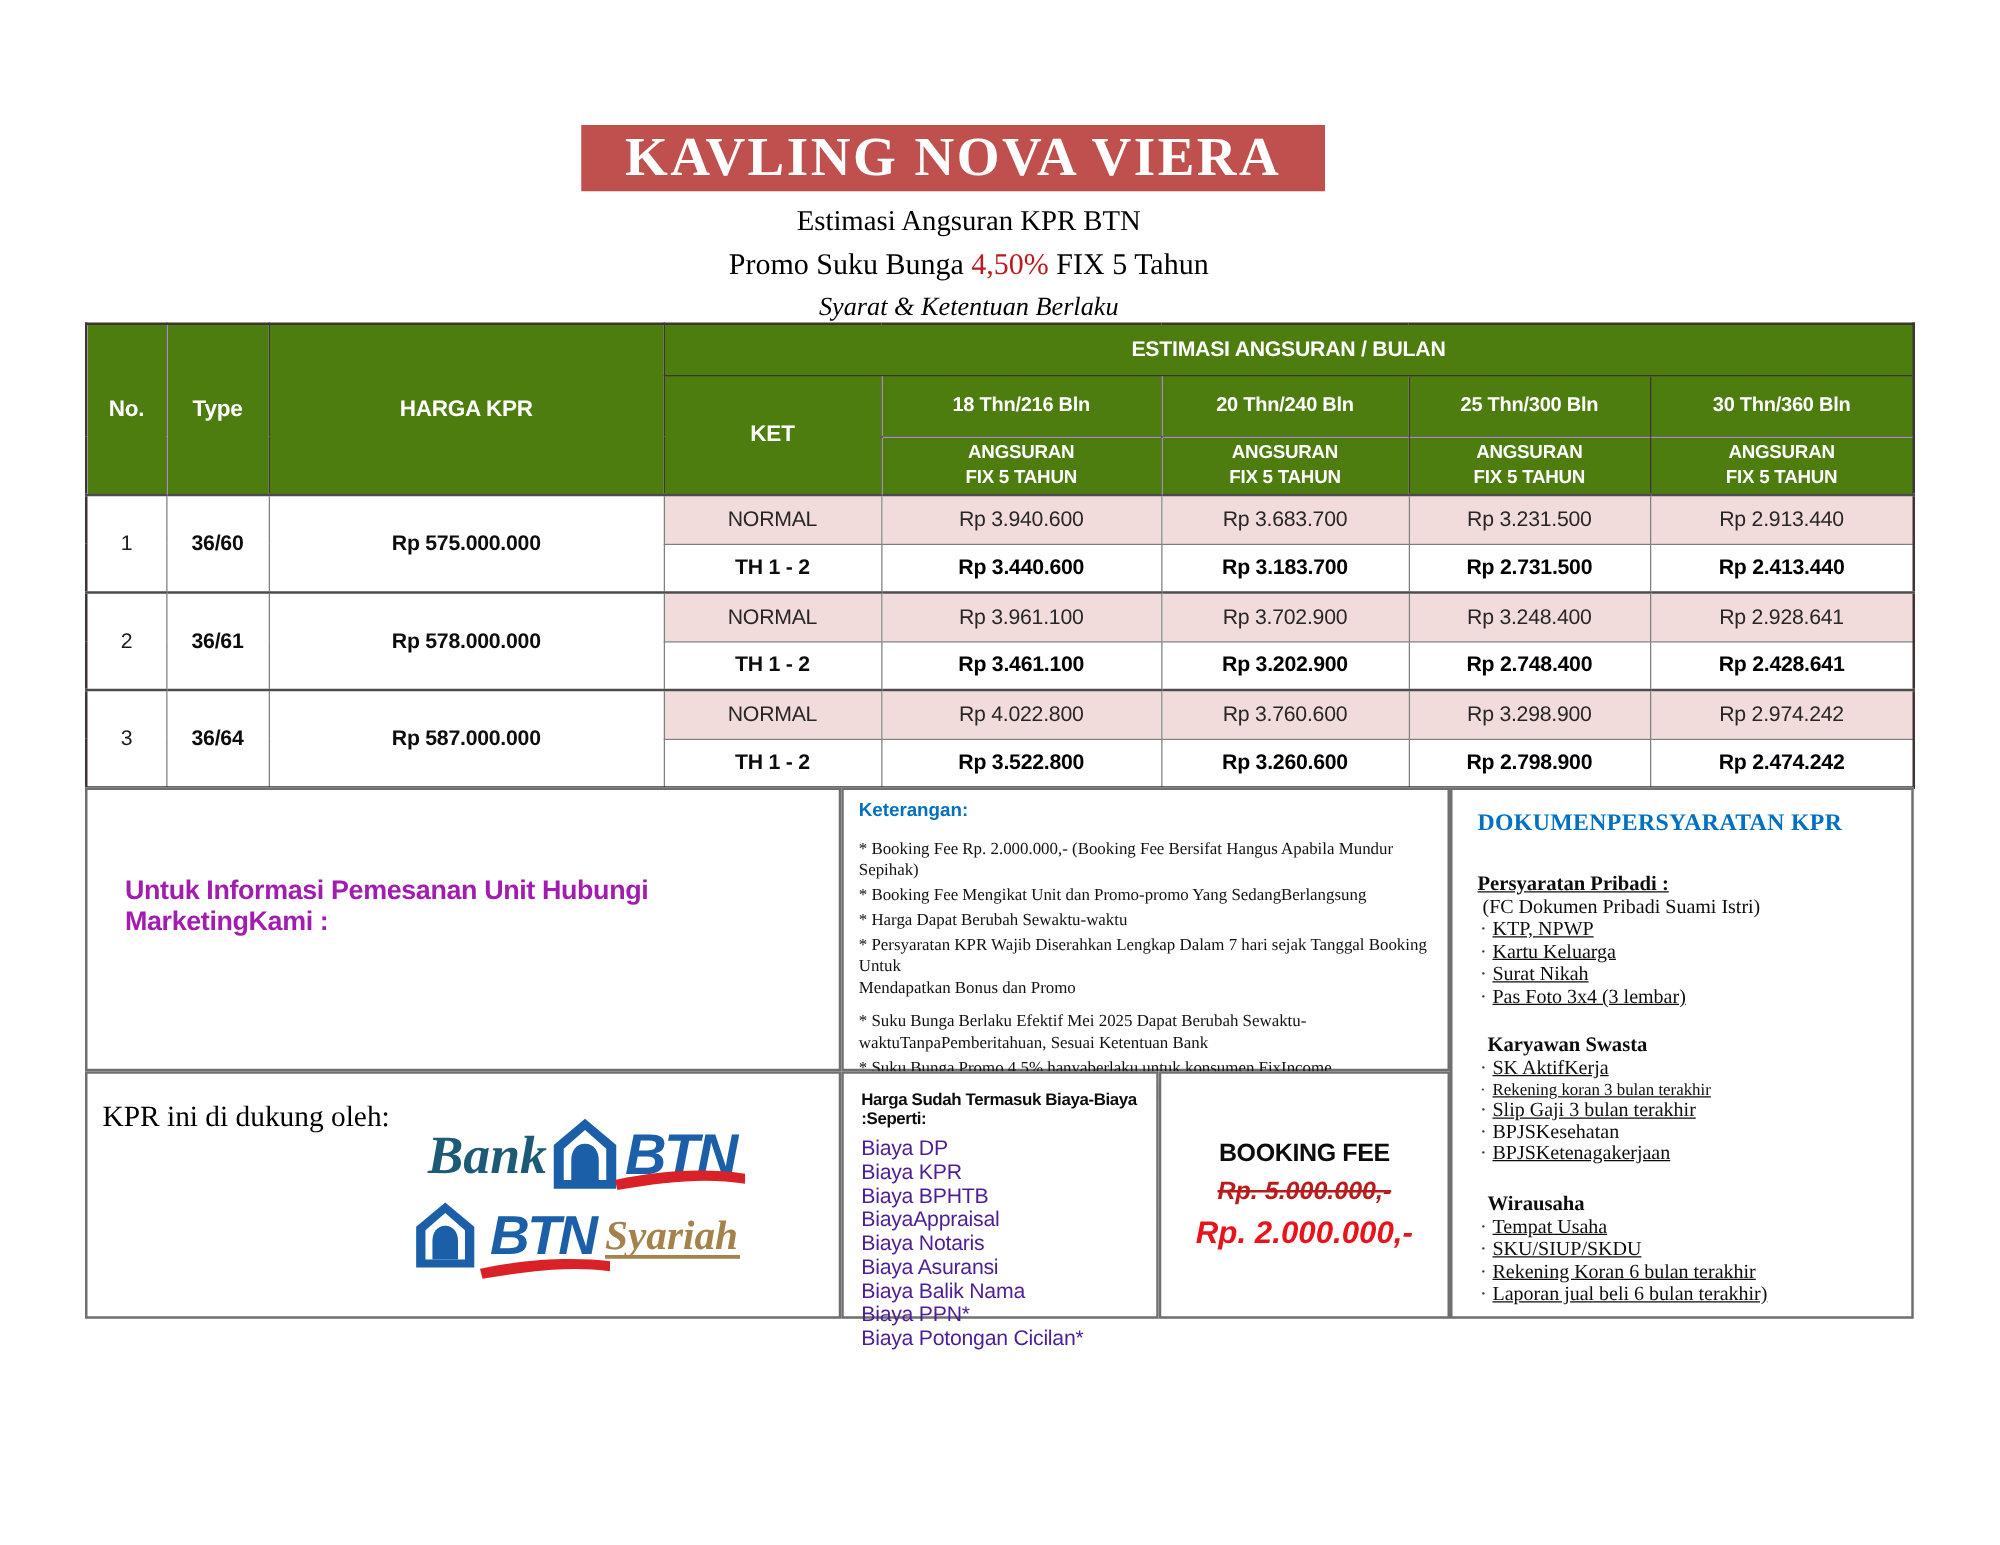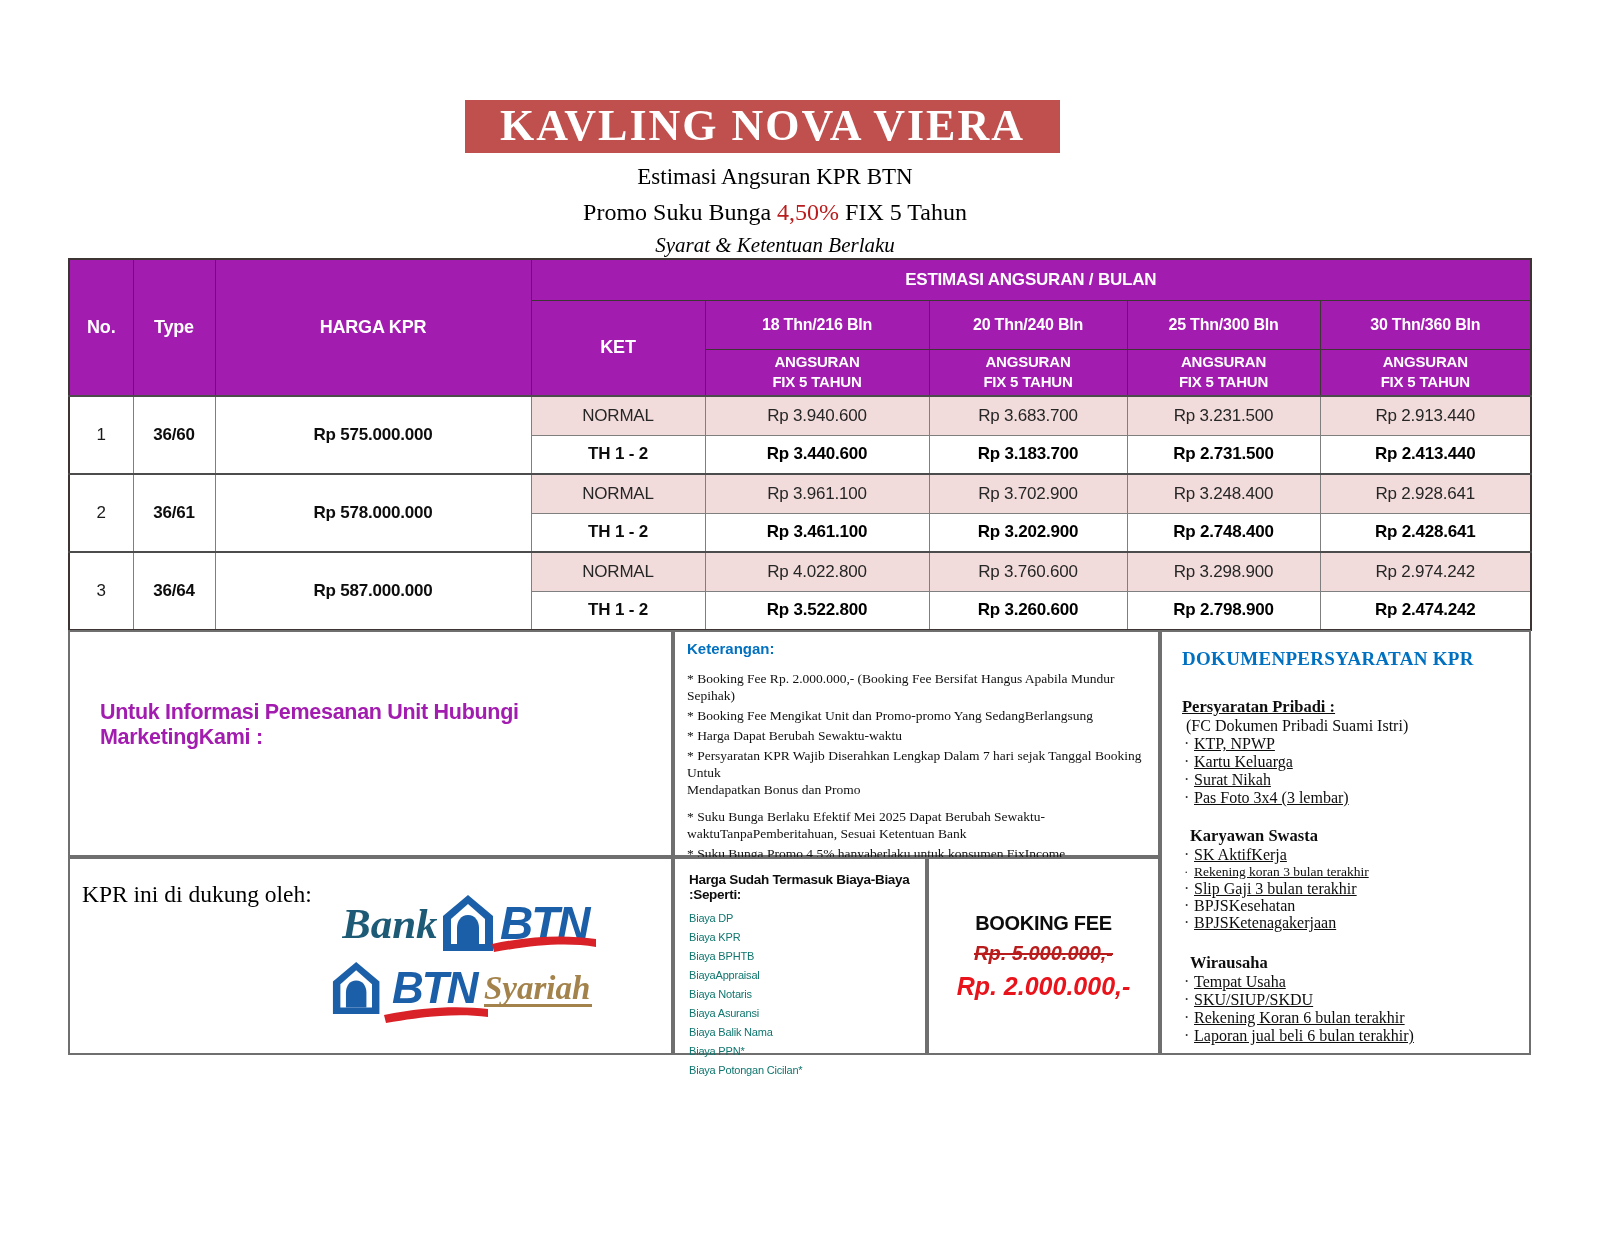--- a/index.html
+++ b/index.html
@@ -15,21 +15,21 @@
         font-family:"Liberation Serif",serif;color:#000;}
   .sub1{font-size:23px;margin-bottom:9px;}
   .sub2{font-size:24px;margin-bottom:7px;}
   .sub2 .red{color:#b91c1c;}
   .sub3{font-size:21px;font-style:italic;}
 
   
   table.kpr{position:absolute;left:68px;top:258px;width:1462px;border-collapse:collapse;
             table-layout:fixed;border:2px solid #3d3434;}
   table.kpr th,table.kpr td{padding:0;text-align:center;vertical-align:middle;overflow:hidden;}
-  table.kpr th{background:#a21caf;color:#fff;border:1px solid #3d3434;font-weight:bold;letter-spacing:-0.2px;}
+  table.kpr th{background:#4d7c0f;color:#fff;border:1px solid #3d3434;font-weight:bold;letter-spacing:-0.2px;}
   .h-est{font-size:17px;letter-spacing:0.3px;}
   .h-col{font-size:18px;}
   .h-per{font-size:16px;}
   .h-sub{font-size:15px;line-height:1.35;}
   table.kpr td{border:1px solid #7f7f7f;font-size:17px;letter-spacing:-0.2px;}
   tr.hrow1{height:41px;} tr.hrow2{height:49px;} tr.hrow3{height:47px;}
   tr.drow{height:39px;}
   tr.gsep td{border-top:2px solid #4c4c4c;}
   td.c-no{font-size:17px;color:#1a1a1a;}
   td.c-type,td.c-harga{font-weight:bold;font-size:18px;color:#0d0d0d;}
@@ -52,21 +52,21 @@
             margin-bottom:13px;}
   .ket-p{margin:0 0 3px 0;font-family:"Liberation Serif",serif;font-size:13.5px;line-height:17px;
          color:#111;white-space:pre-line;}
   .ket-p.gap{margin-top:10px;}
   .ket-p.indent{margin-left:16px;}
   .ket-p .phone{font-weight:bold;}
 
   .boxD{left:673px;top:857px;width:254px;height:198px;}
   .boxD .inner{padding:13px 6px 0 14px;}
   .bi-title{font-weight:bold;font-size:13.5px;letter-spacing:-0.3px;margin:0 0 9px 0;color:#0d0d0d;}
-  .bi-item{font-size:11px;letter-spacing:-0.2px;line-height:15px;margin:0 0 4px 0;color:#0f766e;}
+  .bi-item{font-size:17px;letter-spacing:-0.2px;line-height:15px;margin:0 0 4px 0;color:#4c1d95;}
 
   .boxE{left:927px;top:857px;width:233px;height:198px;display:flex;flex-direction:column;
         align-items:center;justify-content:center;gap:7px;}
   .bf-label{font-weight:bold;font-size:20px;letter-spacing:-0.3px;color:#0d0d0d;}
   .bf-old{font-weight:bold;font-style:italic;font-size:20px;text-decoration:line-through;color:#b91c1c;}
   .bf-new{font-weight:bold;font-style:italic;font-size:25px;color:#e8131b;}
 
   .boxF{left:1160px;top:630px;width:371px;height:425px;font-family:"Liberation Serif",serif;color:#0d0d0d;}
   .boxF .inner{padding:16px 8px 0 20px;}
   .doc-title{color:#0070c0;font-weight:bold;font-size:19px;letter-spacing:0.3px;margin:0 0 27px 0;}

